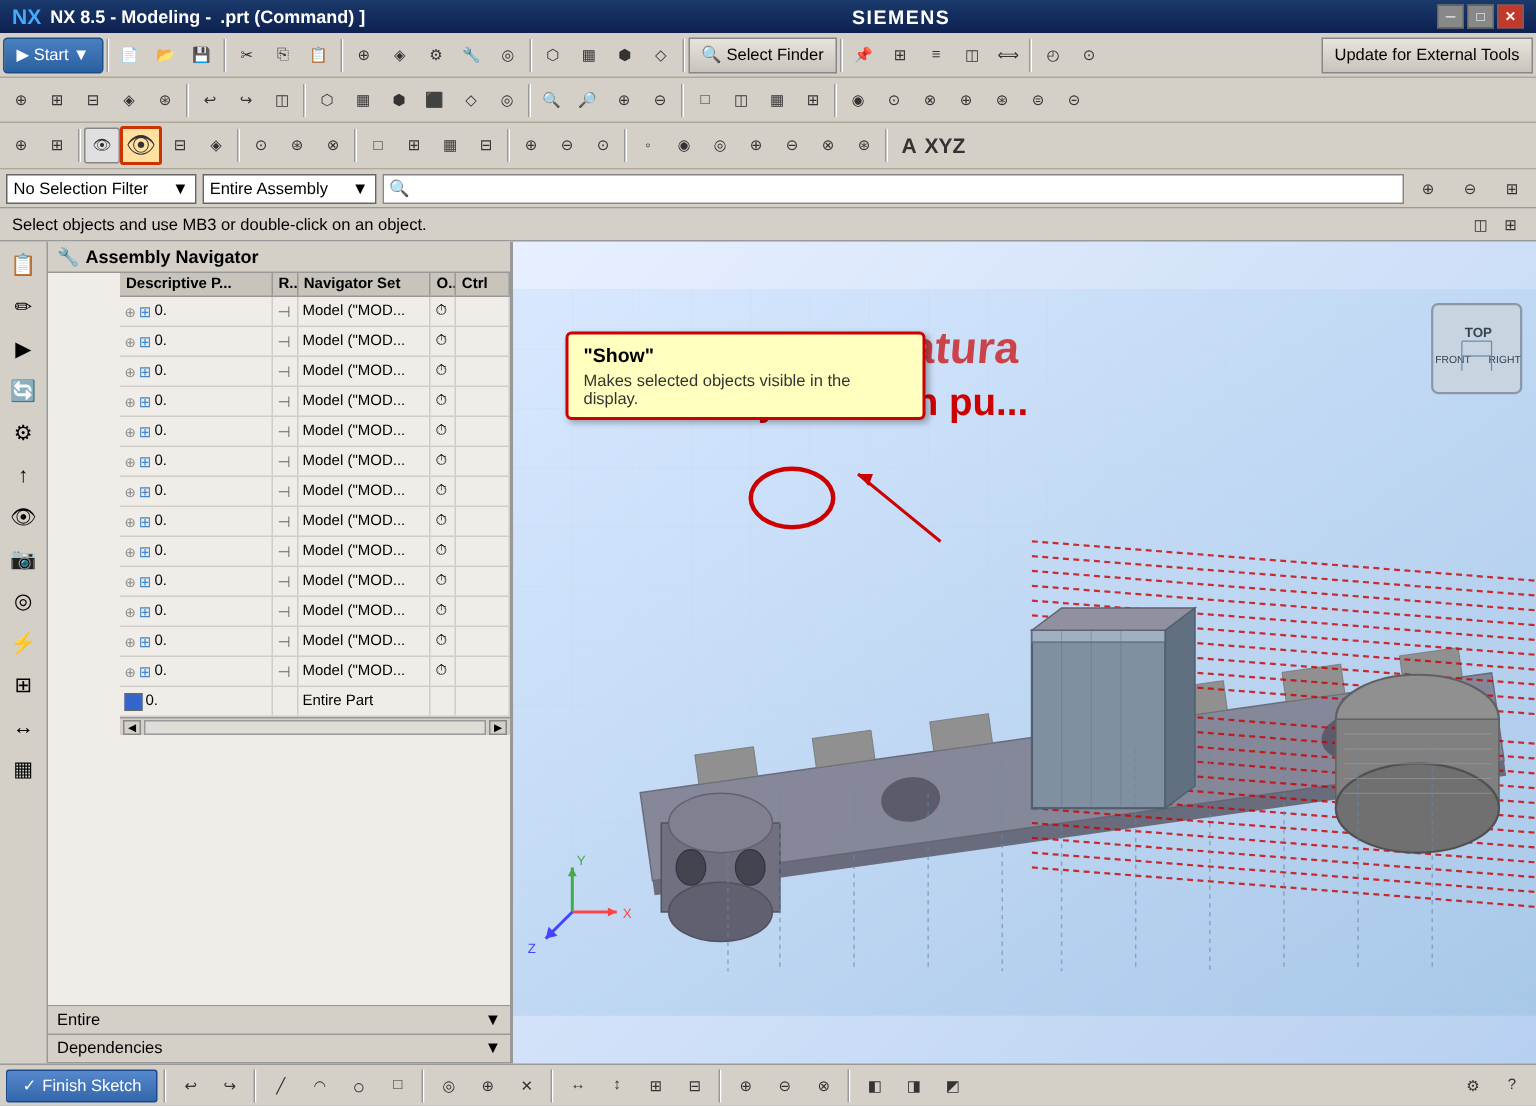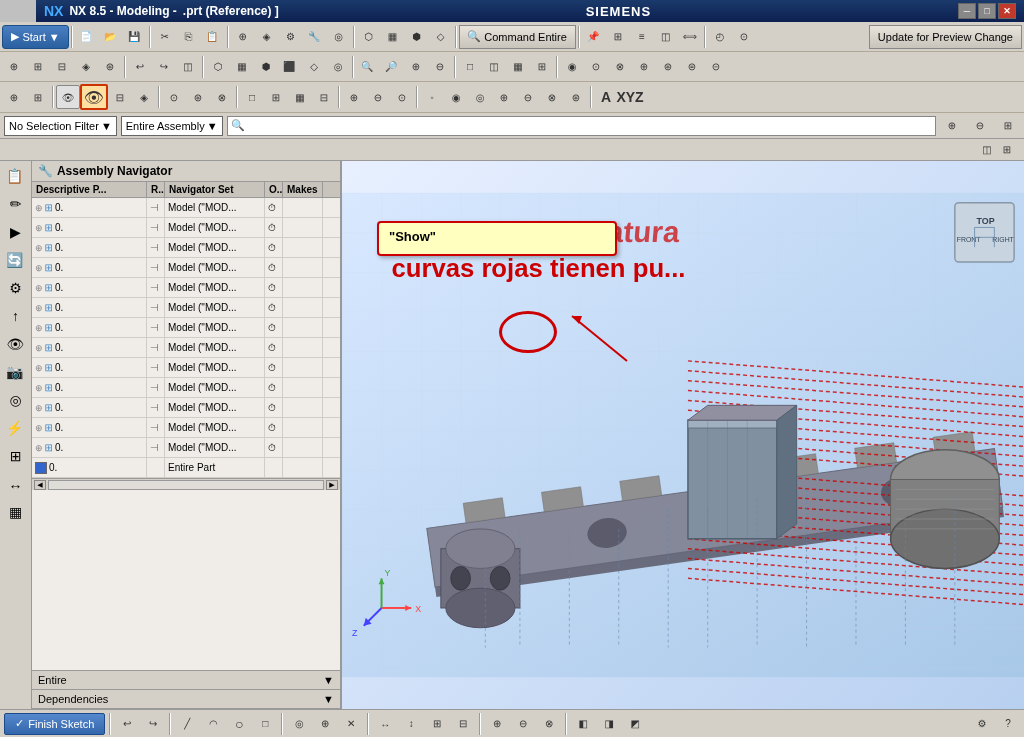--- a/index.html
+++ b/index.html
@@ -9,21 +9,20 @@
     #title-bar {
       background: linear-gradient(to bottom, #1a3a6b, #0d2050);
       color: white;
       height: 22px;
       display: flex;
       align-items: center;
       justify-content: space-between;
       padding: 0 8px;
       font-size: 12px;
       font-weight: bold;
-      margin-left: 36px;
     }
     #title-bar .siemens { font-size: 13px; font-weight: bold; letter-spacing: 1px; }
     #title-bar .win-controls { display: flex; gap: 2px; }
     .win-btn {
       width: 18px; height: 16px;
       background: #888;
       border: 1px solid #666;
       display: flex; align-items: center; justify-content: center;
       font-size: 9px; color: white; cursor: pointer;
     }
@@ -102,21 +101,21 @@
     }
 
     .select-dropdown {
       background: white;
       border: 1px solid #666;
       padding: 2px 4px;
       font-size: 11px;
       height: 20px;
       display: flex;
       align-items: center;
-      gap: 2px;
+      gap: 16px;
     }
 
     
     #status-bar {
       background: #d4d0c8;
       height: 22px;
       display: flex;
       align-items: center;
       padding: 0 8px;
       font-size: 11px;
@@ -163,20 +162,21 @@
       font-size: 12px;
       font-weight: bold;
       display: flex;
       align-items: center;
       gap: 4px;
     }
 
     #nav-table {
       flex: 1;
       overflow: hidden;
+      padding-left: 48px;
     }
 
     .nav-header {
       display: flex;
       background: #c8c4bc;
       border-bottom: 1px solid #999;
       font-size: 10px;
       font-weight: bold;
     }
 
@@ -342,21 +342,21 @@
   </style>
 </head>
 <body>
 
 <div id="app-wrapper">
 
   <div id="title-bar">
     <div style="display:flex; align-items:center; gap:6px;">
       <span style="color:#4af; font-weight:bold; font-size:14px;">NX</span>
       <span>NX 8.5 - Modeling -</span>
-      <span>.prt (Reference) ]</span>
+      <span>.prt (Command) ]</span>
     </div>
     <div class="siemens">SIEMENS</div>
     <div class="win-controls">
       <div class="win-btn">─</div>
       <div class="win-btn">□</div>
       <div class="win-btn close">✕</div>
     </div>
   </div>
 
 
@@ -387,33 +387,33 @@
       <button class="tb-btn">◎</button>
       <div class="tb-separator"></div>
       <button class="tb-btn">⬡</button>
       <button class="tb-btn">▦</button>
       <button class="tb-btn">⬢</button>
       <button class="tb-btn">◇</button>
       <div class="tb-separator"></div>
 
       <button class="cmd-finder-btn">
         <span>🔍</span>
-        <span>Command Entire</span>
+        <span>Select Finder</span>
       </button>
       <div class="tb-separator"></div>
       <button class="tb-btn">📌</button>
       <button class="tb-btn">⊞</button>
       <button class="tb-btn">≡</button>
       <button class="tb-btn">◫</button>
       <button class="tb-btn">⟺</button>
       <div class="tb-separator"></div>
       <button class="tb-btn">◴</button>
       <button class="tb-btn">⊙</button>
       <button class="update-btn">
-        <span>Update for Preview Change</span>
+        <span>Update for External Tools</span>
       </button>
     </div>
 
     <div class="toolbar-row">
       <button class="tb-btn">⊕</button>
       <button class="tb-btn">⊞</button>
       <button class="tb-btn">⊟</button>
       <button class="tb-btn">◈</button>
       <button class="tb-btn">⊛</button>
       <div class="tb-separator"></div>
@@ -495,20 +495,21 @@
     </div>
     <div style="flex:1; border: 1px solid #888; height: 20px; background: white; padding: 0 4px; display:flex; align-items:center;">
       <span>🔍</span>
     </div>
     <button class="tb-btn">⊕</button>
     <button class="tb-btn">⊖</button>
     <button class="tb-btn">⊞</button>
   </div>
 
   <div id="status-bar">
+    <span>Select objects and use MB3 or double-click on an object.</span>
     <div style="margin-left: auto; display:flex; gap:2px;">
       <button class="tb-btn" style="width:18px;height:18px;">◫</button>
       <button class="tb-btn" style="width:18px;height:18px;">⊞</button>
     </div>
   </div>
 
   <div id="content-area">
 
     <div id="left-sidebar">
       <div class="side-icon">📋</div>
@@ -531,21 +532,21 @@
         <span>🔧</span>
         <span>Assembly Navigator</span>
       </div>
 
       <div id="nav-table">
         <div class="nav-header">
           <div class="nav-header-cell col-desc">Descriptive P...</div>
           <div class="nav-header-cell col-ref-num">R...</div>
           <div class="nav-header-cell col-ref-set">Navigator Set</div>
           <div class="nav-header-cell col-owned">O...</div>
-          <div class="nav-header-cell col-info">Makes</div>
+          <div class="nav-header-cell col-info">Ctrl</div>
         </div>
 
         <div id="nav-scroll-container">
 
           <div class="nav-row">
             <div class="nav-cell col-desc">
               <span style="color:#888; font-size:9px;">⊕</span>
               <span style="color:#4488cc;">⊞</span>
               <span>0.</span>
             </div>
@@ -925,20 +926,21 @@
 
         <div style="position:absolute; top:95px; left:127px; width:58px; height:42px; border: 3px solid #cc0000; border-radius: 50%; pointer-events:none; z-index:10;"></div>
 
         <svg style="position:absolute; top:80px; left:100px; pointer-events:none; z-index:9;" width="200" height="80">
           <line x1="155" y1="65" x2="100" y2="20" stroke="#cc0000" stroke-width="2"></line>
           <polygon points="100,20 107,28 110,20" fill="#cc0000"></polygon>
         </svg>
 
         <div class="callout-box" style="position:absolute; top:5px; left:5px; width:240px;">
           <div class="callout-title">"Show"</div>
+          <div class="callout-desc">Makes selected objects visible in the display.</div>
         </div>
       </div>
     </div>
 
   </div>
 
   <div id="bottom-bar">
 
     <button style="background: linear-gradient(to bottom, #5588cc, #3366aa); color: white; border: 1px solid #1a4a8a; padding: 2px 10px; font-size: 11px; cursor: pointer; height: 22px; border-radius: 2px; display:flex; align-items:center; gap:4px;">
       <span>✓</span>

